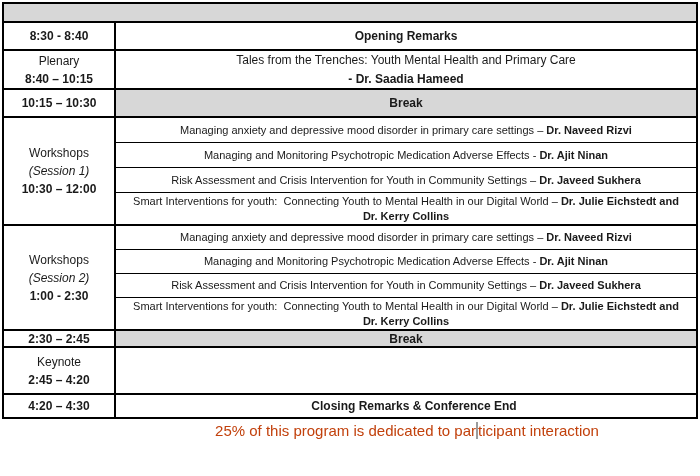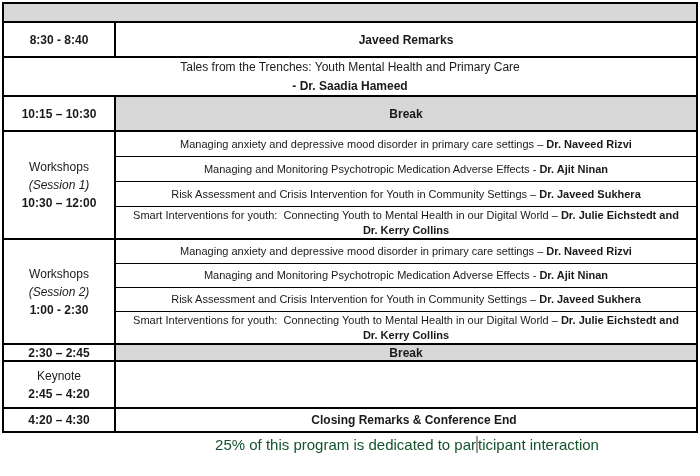--- a/index.html
+++ b/index.html
@@ -44,21 +44,21 @@
     font-size: 12px;
     padding: 0 8px;
   }
   .ccell .stack { width: 100%; line-height: 1.55; }
   .shaded { background: #d7d7d7; }
 
   .b { font-weight: bold; }
   .i { font-style: italic; }
   .pw { white-space: pre-wrap; }
 
-  .h24 { height: 35px; }
+  .h24 { height: 28px; }
   .h25 { height: 17px; }
   .h22 { height: 22px; }
   .h37 { height: 39px; }
   .h40 { height: 47px; }
   .ws1 { height: 108px; }
   .ws2 { height: 105px; }
 
   .subcol { flex: 1; display: flex; flex-direction: column; }
   .sub {
     border-bottom: 1px solid #000;
@@ -73,21 +73,21 @@
   .sub:last-child { border-bottom: none; flex: 1; }
   .s25 { height: 25px; flex: 0 0 25px; }
   .s24 { height: 24px; flex: 0 0 24px; }
 
   .footer {
     margin-left: 112px;
     width: 586px;
     text-align: center;
     font-size: 15px;
     padding-top: 3px;
-    color: #14532d;
+    color: #c2410c;
   }
   .caret {
     display: inline-block;
     width: 2px;
     height: 17px;
     background: #9b9b9b;
     vertical-align: -3px;
   }
 </style>
 </head>
@@ -96,25 +96,29 @@
 <div class="page">
   <div class="tbl">
 
     <div class="row spacer"></div>
 
     <div class="row h24">
       <div class="tcell">
         <span class="b">8:30 - 8:40</span>
       </div>
       <div class="ccell">
-        <p class="b">Javeed Remarks</p>
+        <p class="b">Opening Remarks</p>
       </div>
     </div>
 
     <div class="row h37">
+      <div class="tcell">
+        <span>Plenary</span>
+        <span class="b">8:40 – 10:15</span>
+      </div>
       <div class="ccell">
         <div class="stack">
           <p>Tales from the Trenches: Youth Mental Health and Primary Care</p>
           <p class="b">- Dr. Saadia Hameed</p>
         </div>
       </div>
     </div>
 
     <div class="row h24">
       <div class="tcell">

